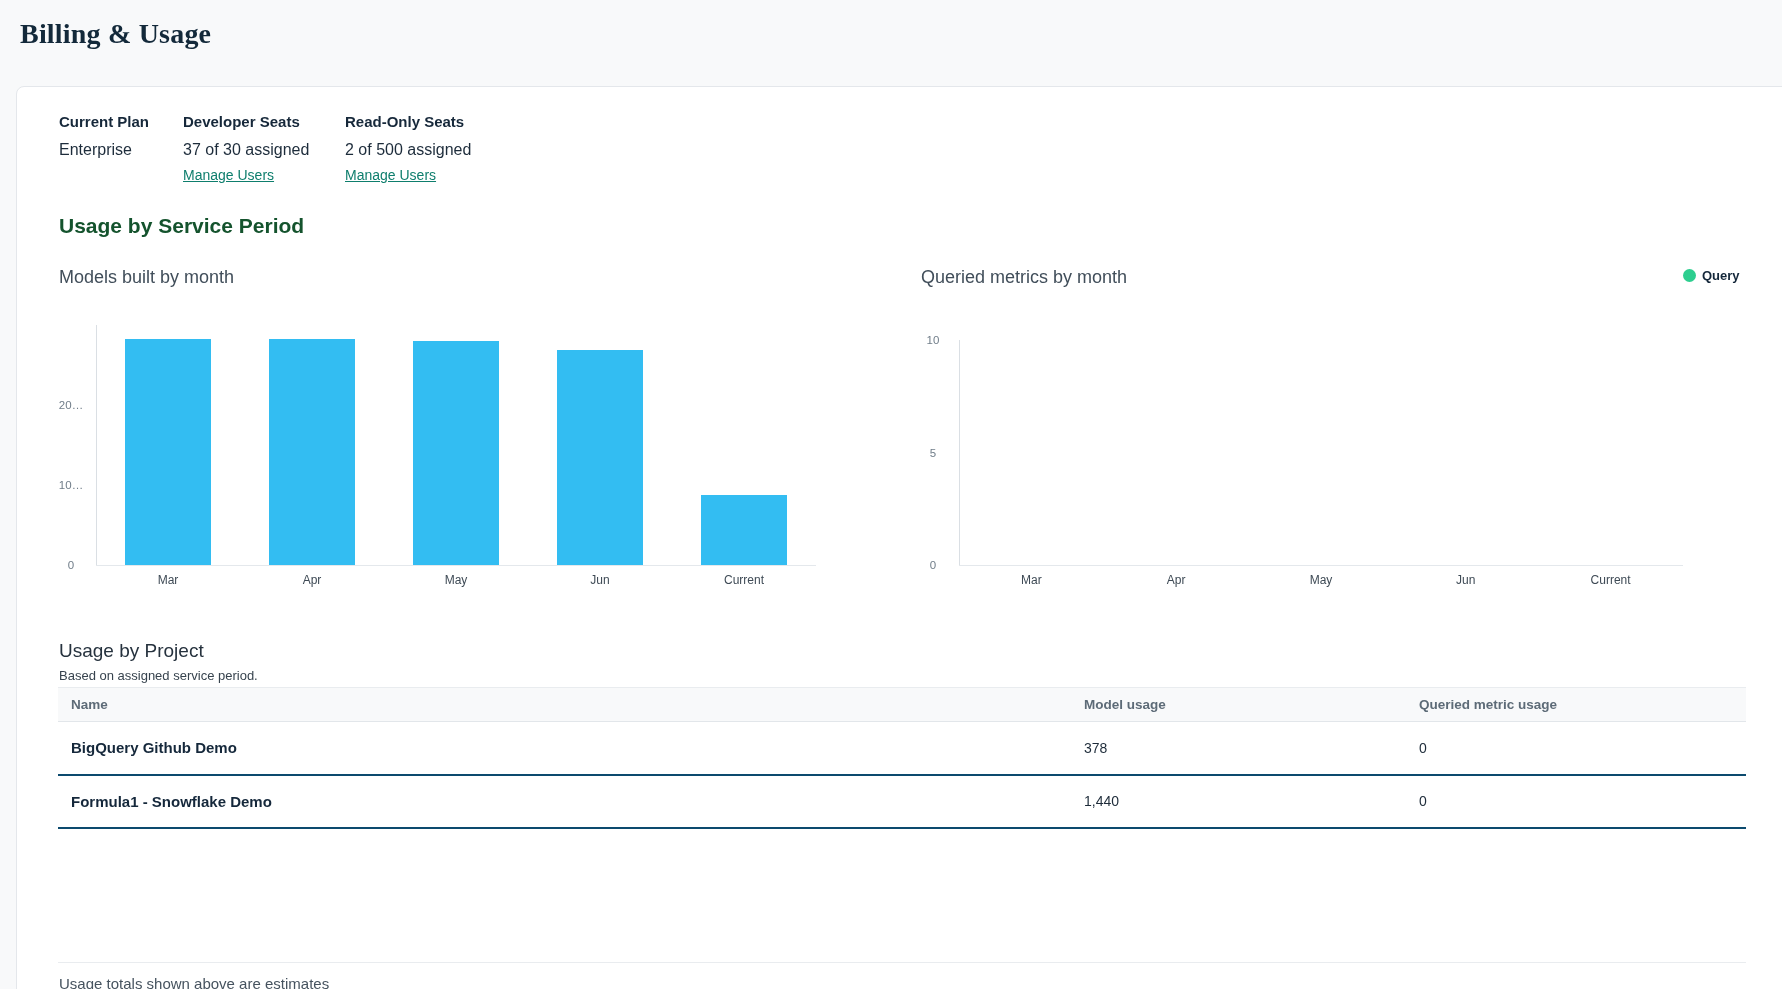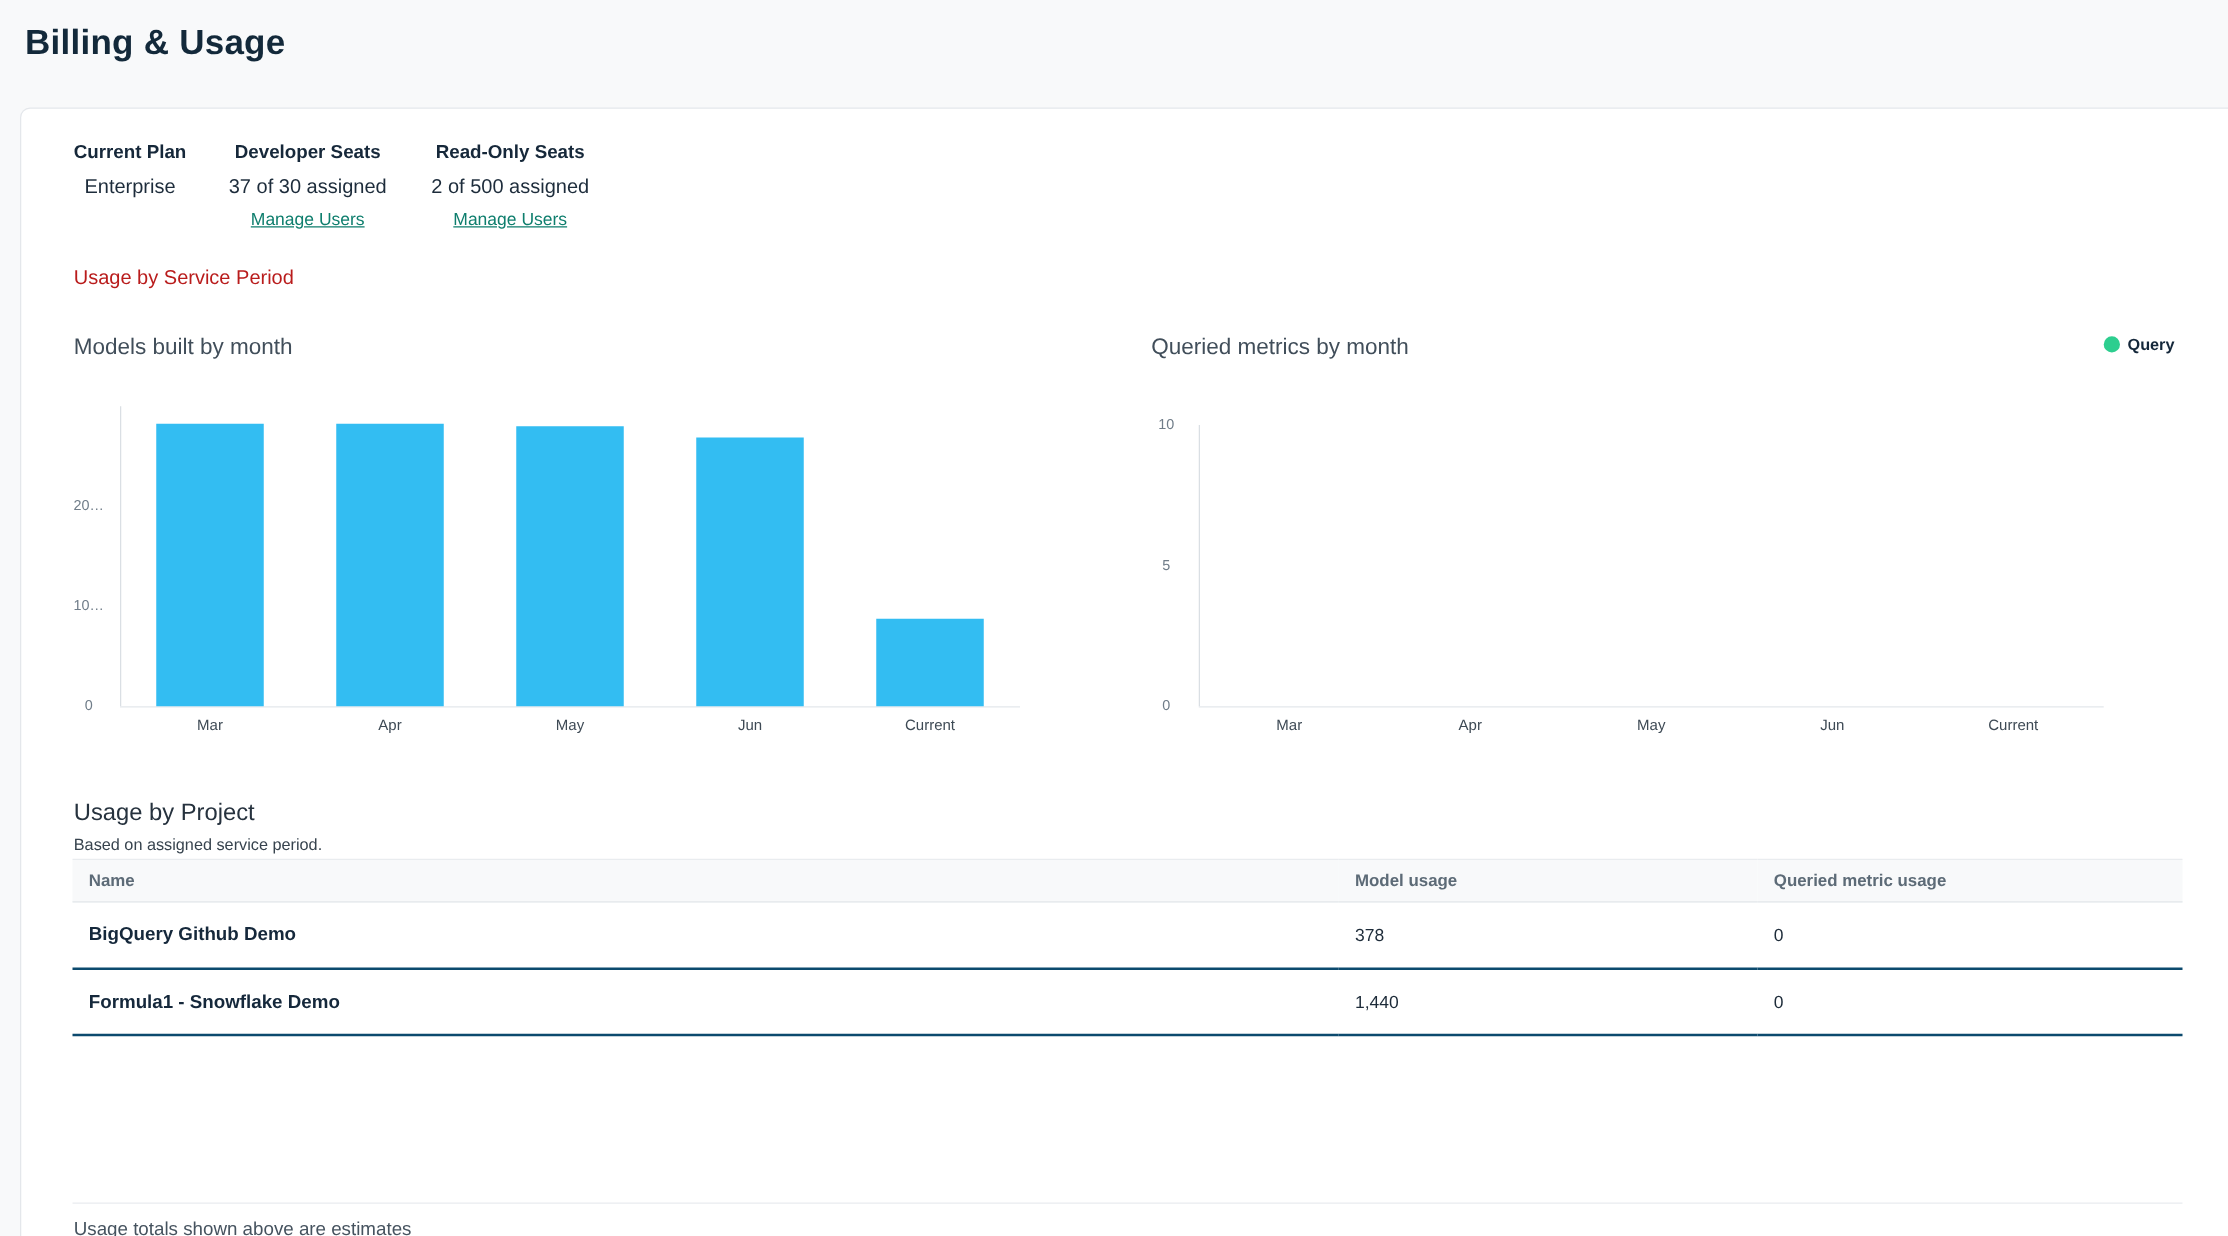--- a/index.html
+++ b/index.html
@@ -1,32 +1,32 @@
 <!DOCTYPE html>
 <html><head>
 <meta charset="utf-8">
 <style>
   * { margin:0; padding:0; box-sizing:border-box; }
   html,body { width:1782px; height:989px; overflow:hidden;
     background:#f8f9fa; font-family:"Liberation Sans", sans-serif; }
 
-  .page-header { position:absolute; left:0; top:0; width:1628px; height:86px; background:#f8f9fa; }
+  .page-header { position:absolute; left:0; top:0; width:1628px; height:86px; background:#f8f9fa;font-family:Liberation Serif, serif; }
   .page-title { position:absolute; left:20px; top:18px; font-size:28px; font-weight:700; color:#13293a; letter-spacing:.2px; }
 
   .card { position:absolute; left:16px; top:86px; width:1774px; height:1100px;
     background:#ffffff; border:1px solid #e4e7eb; border-radius:8px; }
 
   
-  .plan-col { position:absolute; top:26px;text-align:center; }
+  .plan-col { position:absolute; top:26px; }
   .plan-col.c1 { left:42px; } .plan-col.c2 { left:166px; } .plan-col.c3 { left:328px; }
   .plan-label { font-size:15px; font-weight:700; color:#16283a; }
   .plan-value { margin-top:11px; font-size:16px; color:#1d2c3b; }
   .plan-link { display:inline-block; margin-top:8px; font-size:14px; color:#0e7e6d; text-decoration:underline; cursor:pointer; }
 
-  .h2 { position:absolute; left:42px; top:127px; font-size:16px; font-weight:400; color:#b91c1c; }
+  .h2 { position:absolute; left:42px; top:127px; font-size:21px; font-weight:700; color:#14532d; }
 
   .chart-title { position:absolute; top:180px; font-size:18px; color:#414e5a; }
   .chart-title.left { left:42px; } .chart-title.right { left:904px; }
 
   .legend { position:absolute; left:1666px; top:181px; display:flex; align-items:center; gap:6px; }
   .legend-dot { width:13px; height:13px; border-radius:50%; background:#2dce8f; }
   .legend-label { font-size:13px; font-weight:700; color:#14273a; }
 
   .axis-line { position:absolute; background:#dadfe4; }
   .base-line { position:absolute; background:#e4e8ec; }

